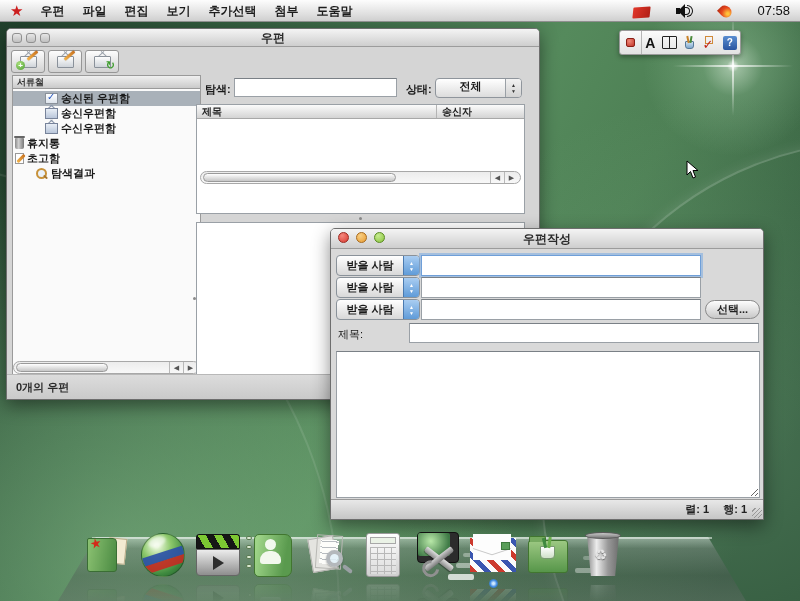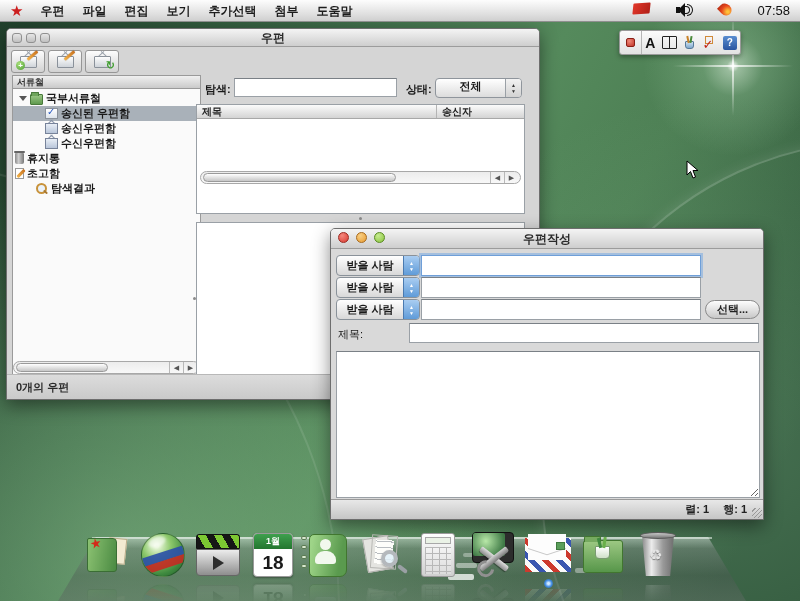--- a/index.html
+++ b/index.html
@@ -22,21 +22,21 @@
     background:linear-gradient(90deg, transparent, rgba(255,255,255,.8), transparent); }
   .flare-v { position:absolute; left:732px; top:16px; width:2px; height:100px;
     background:linear-gradient(180deg, transparent, rgba(255,255,255,.8), transparent); }
 
   
   .menubar { position:absolute; left:0; top:0; width:800px; height:22px;
     background:linear-gradient(#fdfdfd,#dedede 70%,#cfcfcf); border-bottom:1px solid #8f8f8f;
     display:flex; align-items:center; font-size:12px; font-weight:bold; color:#1c1c1c; z-index:40; }
   .mb-star { color:#cc1f1f; font-size:15px; margin:0 8px 0 10px; }
   .mb-item { padding:0 9px; height:22px; line-height:22px; }
-  .mb-right { margin-left:auto; display:flex; align-items:flex-start; gap:26px; padding-right:10px; }
+  .mb-right { margin-left:auto; display:flex; align-items:flex-end; gap:26px; padding-right:10px; }
   .mb-flag { width:17px; height:11px; background:linear-gradient(110deg,#e2372a,#b01f16);
     transform:skewX(-10deg) rotate(-4deg); border-radius:1px; }
   .mb-speaker { position:relative; width:18px; height:14px; }
   .mb-speaker .sp-box { position:absolute; left:0; top:4px; width:4px; height:6px; background:#111; }
   .mb-speaker .sp-cone { position:absolute; left:2px; top:0; width:0; height:0;
     border-top:7px solid transparent; border-bottom:7px solid transparent; border-right:7px solid #111; }
   .mb-speaker .sp-w1 { position:absolute; left:9px; top:3px; width:5px; height:8px;
     border:1.6px solid #111; border-left:none; border-radius:0 6px 6px 0; }
   .mb-speaker .sp-w2 { position:absolute; left:11px; top:1px; width:6px; height:12px;
     border:1.6px solid #111; border-left:none; border-radius:0 8px 8px 0; }
@@ -379,25 +379,20 @@
       </div>
       <div class="tbtn">
         <span class="mini-env"></span>
         <span class="mini-sync">↻</span>
       </div>
     </div>
 
     <div class="sidebar">
       <div class="sb-header">서류철</div>
       <div style="padding-top:2px">
-        <div class="trow">
-          <span class="disc"></span>
-          <span class="ticon ti-folder"></span>
-          <span>국부서류철</span>
-        </div>
         <div class="trow sel">
           <span class="ticon ti-sent ind1"></span>
           <span>송신된 우편함</span>
         </div>
         <div class="trow">
           <span class="ticon ti-env ind1"></span>
           <span>송신우편함</span>
         </div>
         <div class="trow">
           <span class="ticon ti-env ind1"></span>
@@ -525,26 +520,20 @@
       <span class="ic-globe">
           <span class="band-b"></span>
           <span class="band-r"></span>
           <span class="gl"></span>
         </span>
     </div>
     <div class="di">
       <span class="ic-clap-top"></span>
         <span class="ic-clap-body"></span>
         <span class="ic-clap-play"></span>
-    </div>
-    <div class="di">
-      <span class="ic-cal">
-        <span class="ic-cal-head" style="display:block">1월</span>
-        <span class="ic-cal-day" style="display:block">18</span>
-      </span>
     </div>
     <div class="di">
       <span class="ic-book"></span>
       <span class="ic-book-rings">
           <span></span>
           <span></span>
           <span></span>
           <span></span>
         </span>
       <span class="ic-book-head"></span>

